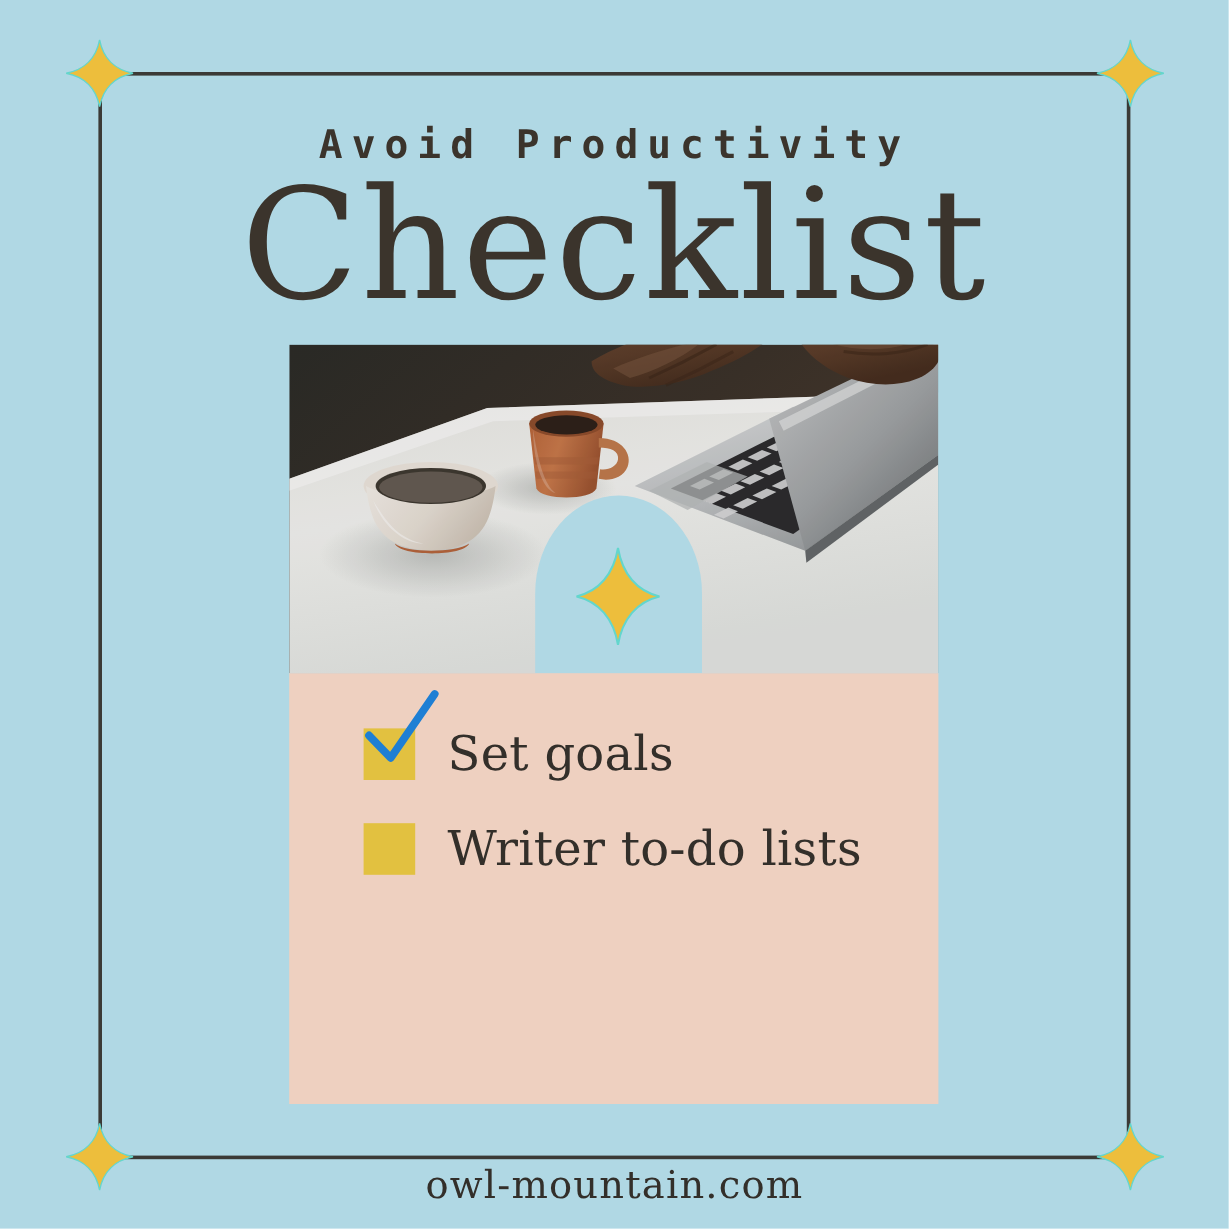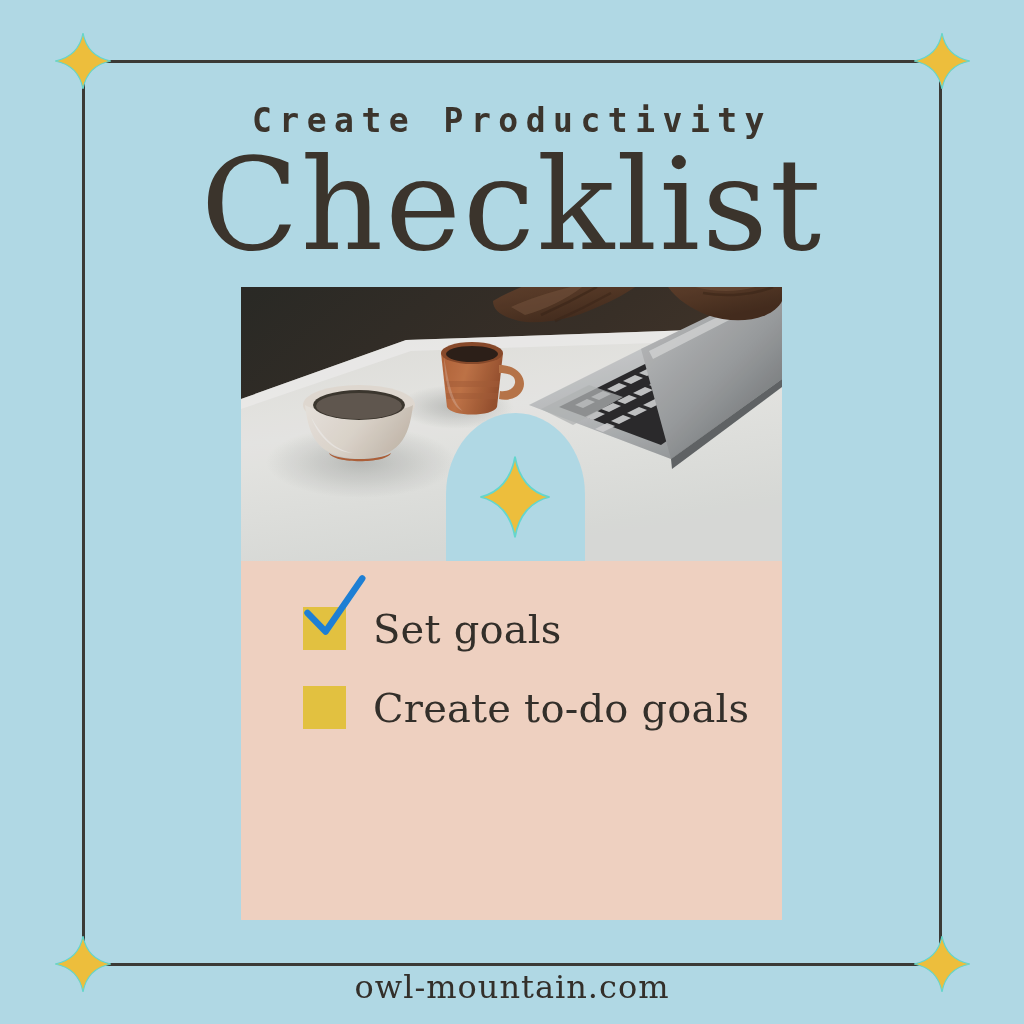--- a/index.html
+++ b/index.html
@@ -171,21 +171,21 @@
   <svg class="corner-star corner-tr" viewBox="0 0 100 100">
     <path d="M50 2 C55 28 72 45 98 50 C72 55 55 72 50 98 C45 72 28 55 2 50 C28 45 45 28 50 2 Z" fill="#edbe3c" stroke="#63d6cd" stroke-width="2"></path>
   </svg>
   <svg class="corner-star corner-bl" viewBox="0 0 100 100">
     <path d="M50 2 C55 28 72 45 98 50 C72 55 55 72 50 98 C45 72 28 55 2 50 C28 45 45 28 50 2 Z" fill="#edbe3c" stroke="#63d6cd" stroke-width="2"></path>
   </svg>
   <svg class="corner-star corner-br" viewBox="0 0 100 100">
     <path d="M50 2 C55 28 72 45 98 50 C72 55 55 72 50 98 C45 72 28 55 2 50 C28 45 45 28 50 2 Z" fill="#edbe3c" stroke="#63d6cd" stroke-width="2"></path>
   </svg>
 
-  <div class="eyebrow">Create Productivity</div>
+  <div class="eyebrow">Avoid Productivity</div>
   <div class="headline">Checklist</div>
 
   <div class="photo">
     <svg width="541" height="274" viewBox="0 0 541 274">
       <defs>
         <linearGradient id="deskG" x1="0" y1="0" x2="0.35" y2="1">
           <stop offset="0%" stop-color="#e9e9e5"></stop>
           <stop offset="45%" stop-color="#f2f3f0"></stop>
           <stop offset="100%" stop-color="#e3e6e3"></stop>
         </linearGradient>
@@ -320,21 +320,21 @@
         <svg class="tick" viewBox="0 0 100 100">
           <path d="M16 54 L41 80 L92 6" fill="none" stroke="#1e7fd4" stroke-width="9" stroke-linecap="round" stroke-linejoin="round"></path>
         </svg>
       </div>
       <div class="item-label">Set goals</div>
     </div>
 
 
     <div class="item">
       <div class="box"></div>
-      <div class="item-label">Create to-do goals</div>
+      <div class="item-label">Writer to-do lists</div>
     </div>
 
 
   </div>
 
   <div class="footer">owl-mountain.com</div>
 
 </div>
 
 </body></html>

